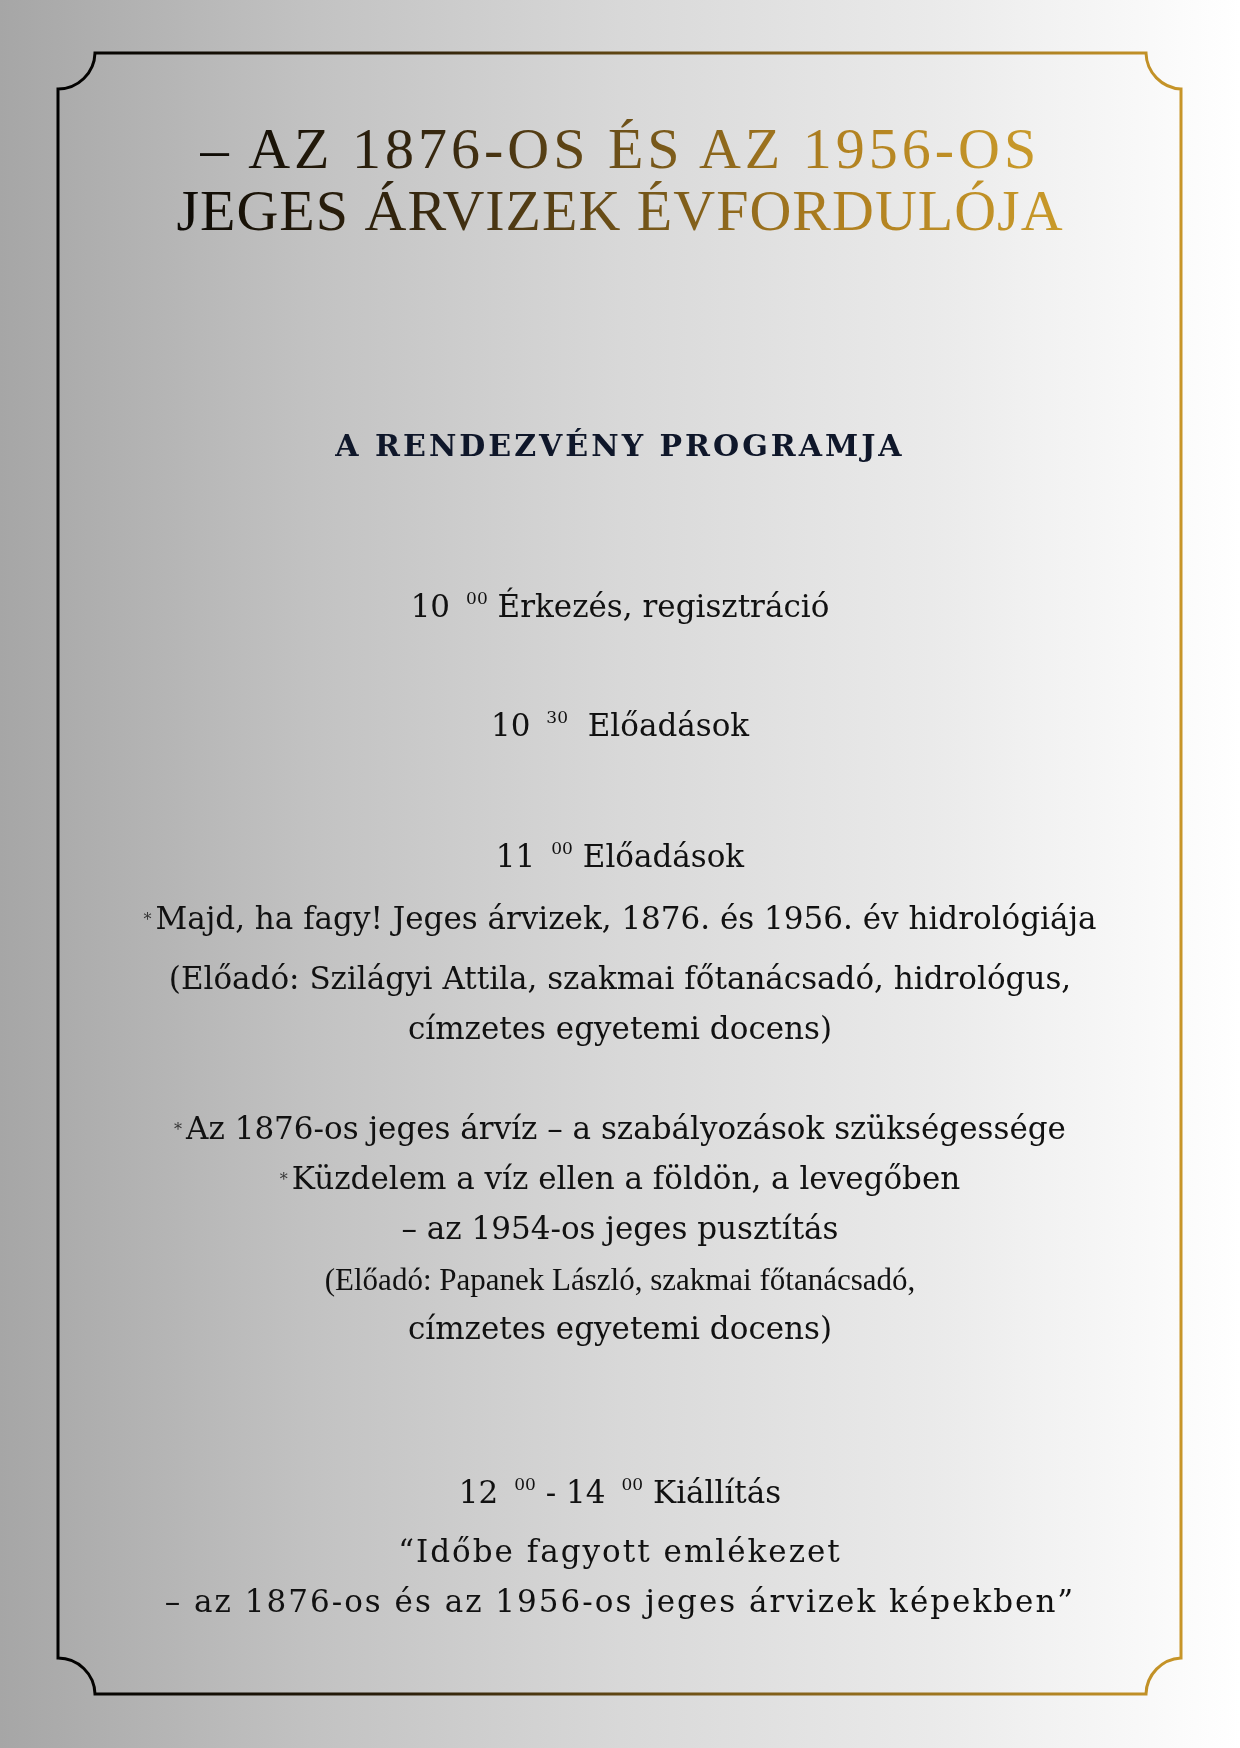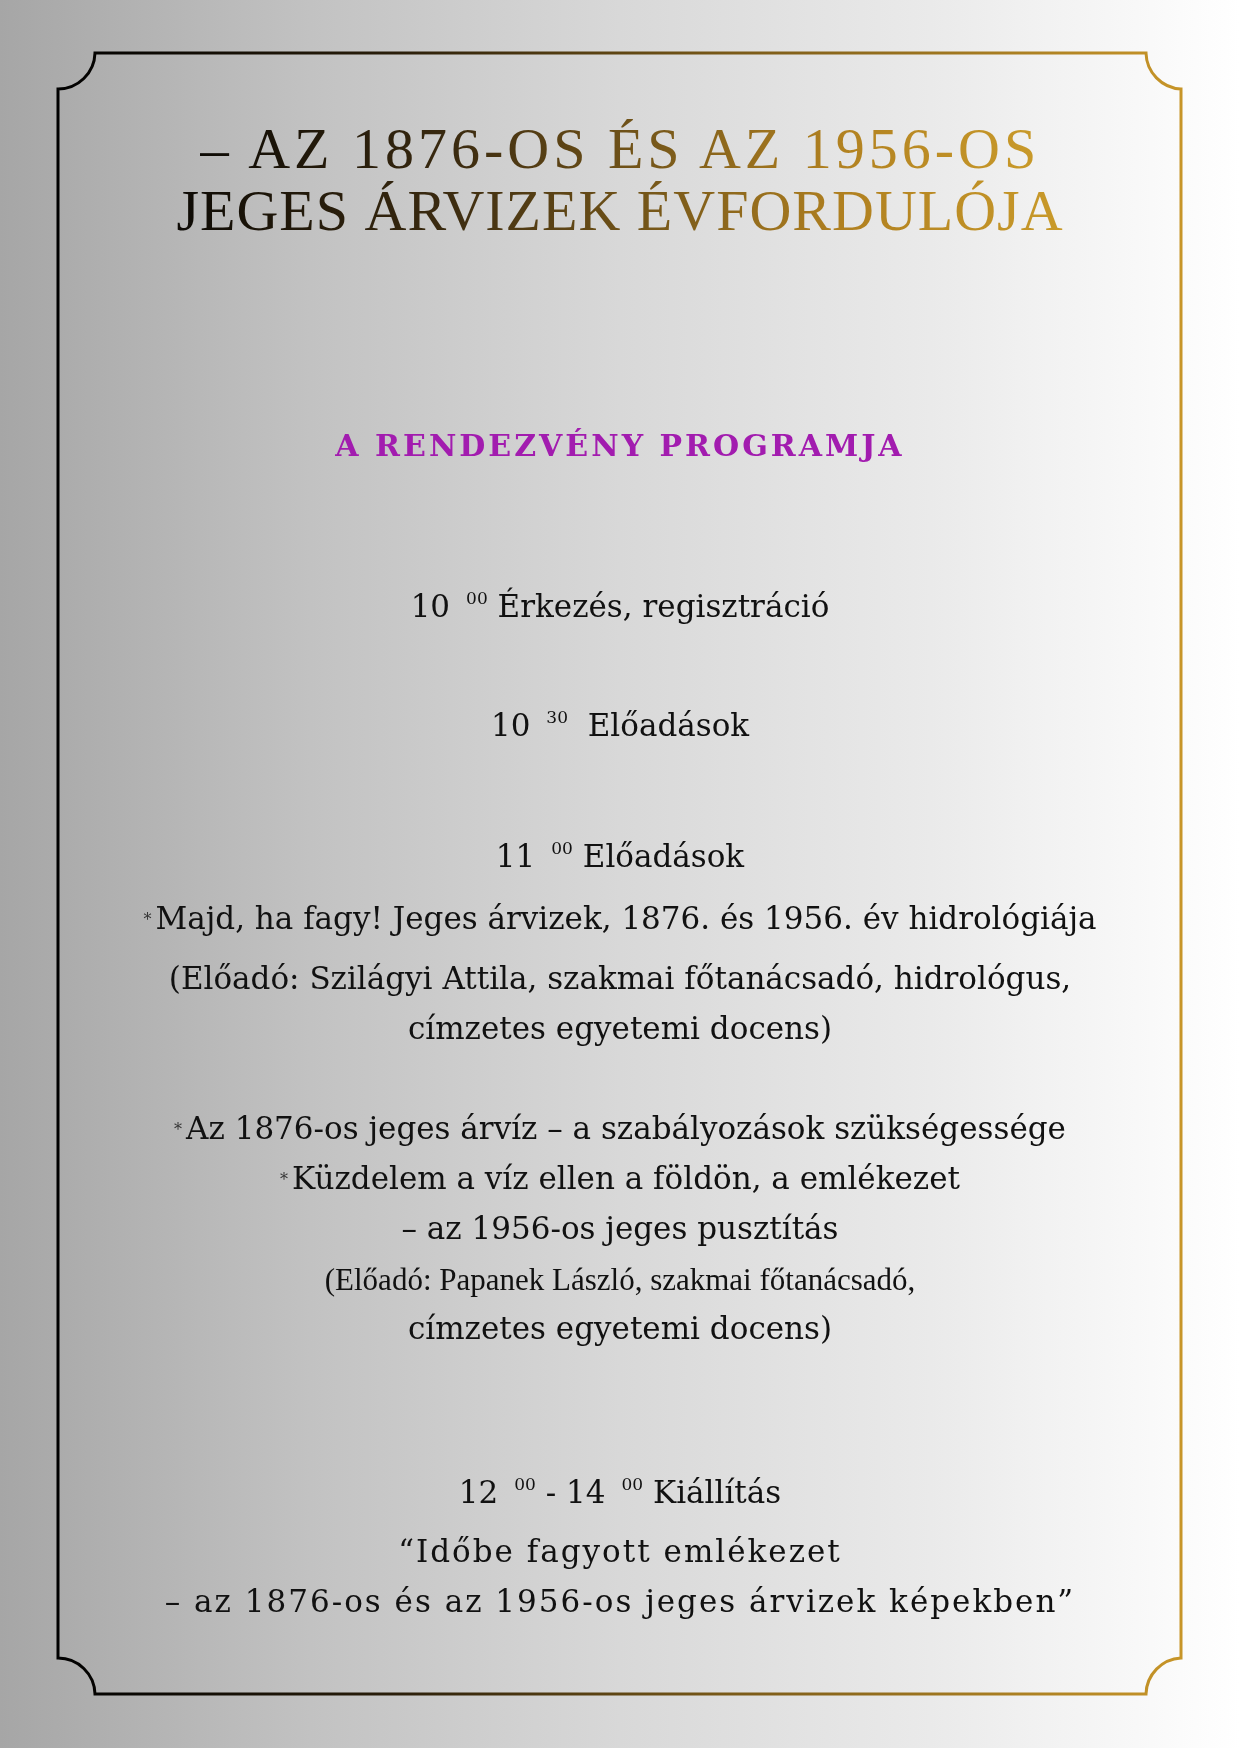--- a/index.html
+++ b/index.html
@@ -51,21 +51,21 @@
     .subtitle {
       position: absolute;
       left: 0;
       width: 1240px;
       top: 428px;
       text-align: center;
       font-family: "DejaVu Serif", serif;
       font-weight: bold;
       font-size: 30px;
       letter-spacing: 3px;
-      color: #a21caf;
+      color: #0f172a;
       margin: 0;
     }
     .prog {
       position: absolute;
       left: 0;
       width: 1240px;
       text-align: center;
       font-family: "DejaVu Serif", serif;
       font-size: 31px;
       line-height: 36px;
@@ -131,23 +131,23 @@
   <span class="bullet">*</span><span>Majd, ha fagy! Jeges árvizek, 1876. és 1956. év hidrológiája</span>
 </div>
 <div class="prog" style="top:960px;">(Előadó: Szilágyi Attila, szakmai főtanácsadó, hidrológus,</div>
 <div class="prog" style="top:1010px;">címzetes egyetemi docens)</div>
 
 <div class="prog" style="top:1110px;">
   <span class="bullet">*</span><span>Az 1876-os jeges árvíz – a szabályozások szükségessége</span>
 </div>
 
 <div class="prog" style="top:1160px;">
-  <span class="bullet">*</span><span>Küzdelem a víz ellen a földön, a emlékezet</span>
+  <span class="bullet">*</span><span>Küzdelem a víz ellen a földön, a levegőben</span>
 </div>
-<div class="prog" style="top:1210px;">– az 1956-os jeges pusztítás</div>
+<div class="prog" style="top:1210px;">– az 1954-os jeges pusztítás</div>
 <div class="prog" style="top:1262px;font-family:Liberation Serif, serif;">(Előadó: Papanek László, szakmai főtanácsadó,</div>
 <div class="prog" style="top:1310px;">címzetes egyetemi docens)</div>
 
 <div class="prog" style="top:1474px;">
   <span>12</span><sup>00</sup>
   <span>-</span>
   <span>14</span><sup>00</sup>
   <span>Kiállítás</span>
 </div>
 <div class="prog spaced" style="top:1533px;">“Időbe fagyott emlékezet</div>

